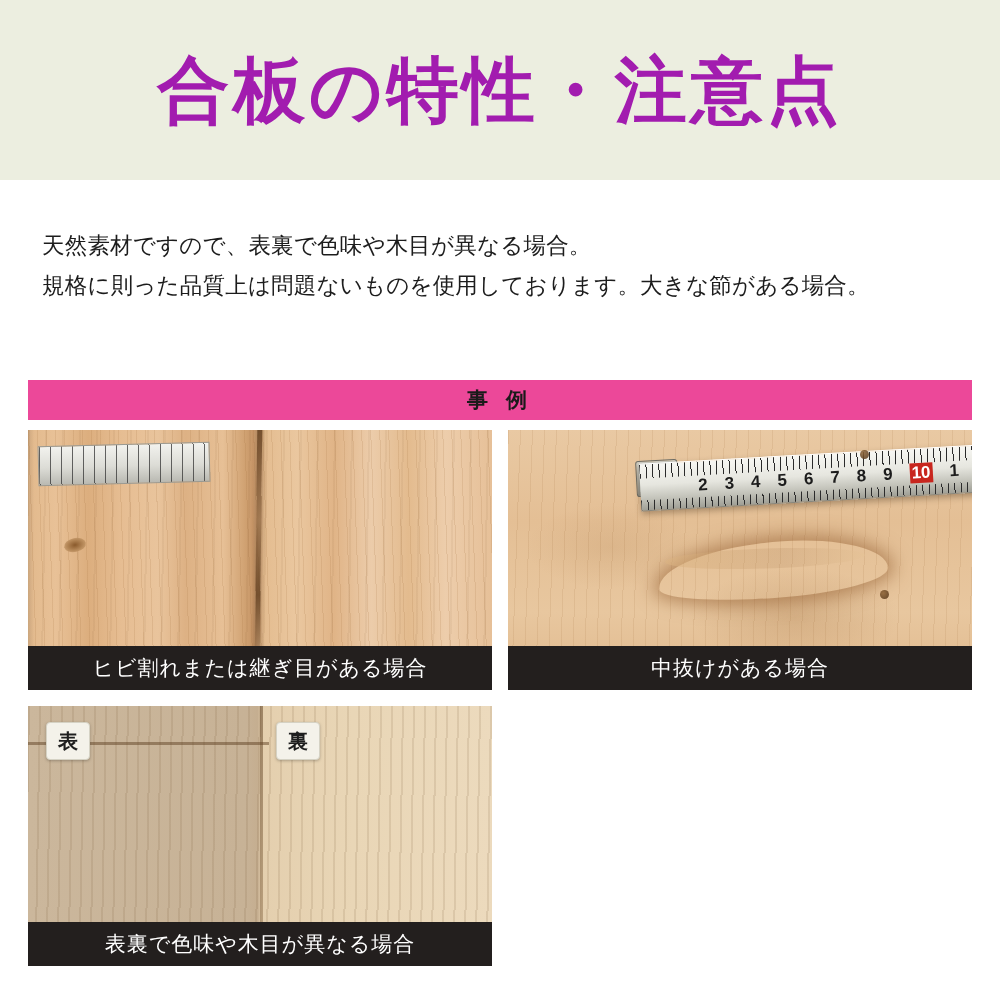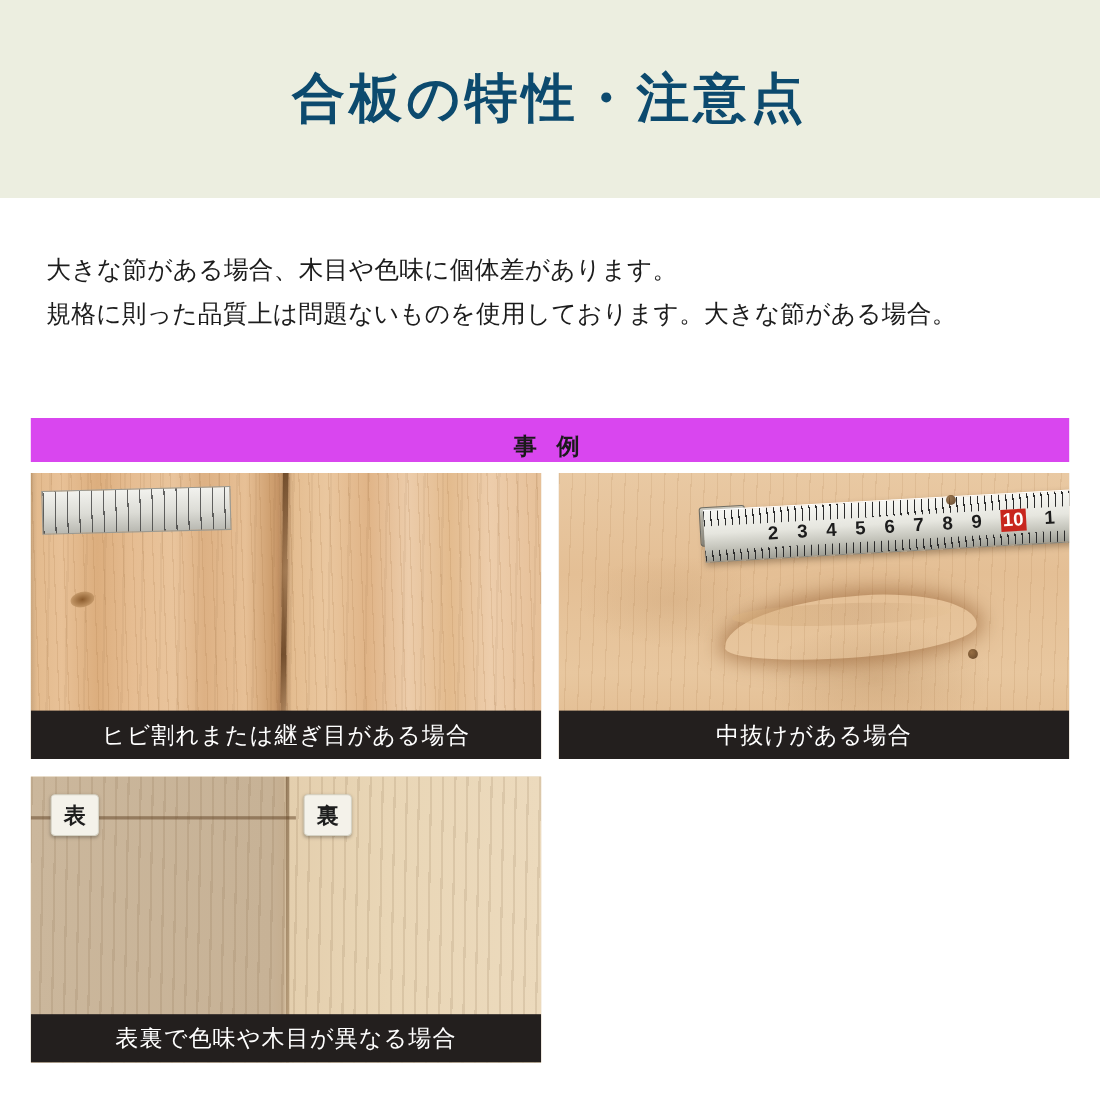--- a/index.html
+++ b/index.html
@@ -27,23 +27,23 @@
     left: 0;
     top: 0;
     width: 1000px;
     height: 180px;
     background: #eceee0;
     display: flex;
     align-items: center;
     justify-content: center;
   }
   .header-title {
-    font-size: 48px;
+    font-size: 72px;
     font-weight: bold;
-    color: #0c4a6e;
+    color: #a21caf;
     letter-spacing: 4px;
     line-height: 1;
     white-space: nowrap;
   }
 
   
   .intro {
     position: absolute;
     left: 42px;
     top: 226px;
@@ -58,23 +58,23 @@
     white-space: nowrap;
   }
 
   
   .examples-bar {
     position: absolute;
     left: 28px;
     top: 380px;
     width: 944px;
     height: 40px;
-    background: #d946ef;
+    background: #ec4899;
     display: flex;
-    align-items: flex-end;
+    align-items: center;
     justify-content: center;
   }
   .examples-bar span {
     font-size: 21px;
     font-weight: bold;
     color: #1a1a1a;
     letter-spacing: 6px;
   }
 
   .grid {
@@ -392,21 +392,21 @@
 </head>
 <body>
 
 <div class="page">
 
   <div class="header">
     <div class="header-title">合板の特性・注意点</div>
   </div>
 
   <div class="intro">
-    <p>大きな節がある場合、木目や色味に個体差があります。</p>
+    <p>天然素材ですので、表裏で色味や木目が異なる場合。</p>
     <p>規格に則った品質上は問題ないものを使用しております。大きな節がある場合。</p>
   </div>
 
   <div class="examples-bar">
     <span>事 例</span>
   </div>
 
   <div class="grid">
 
     <div class="card">

